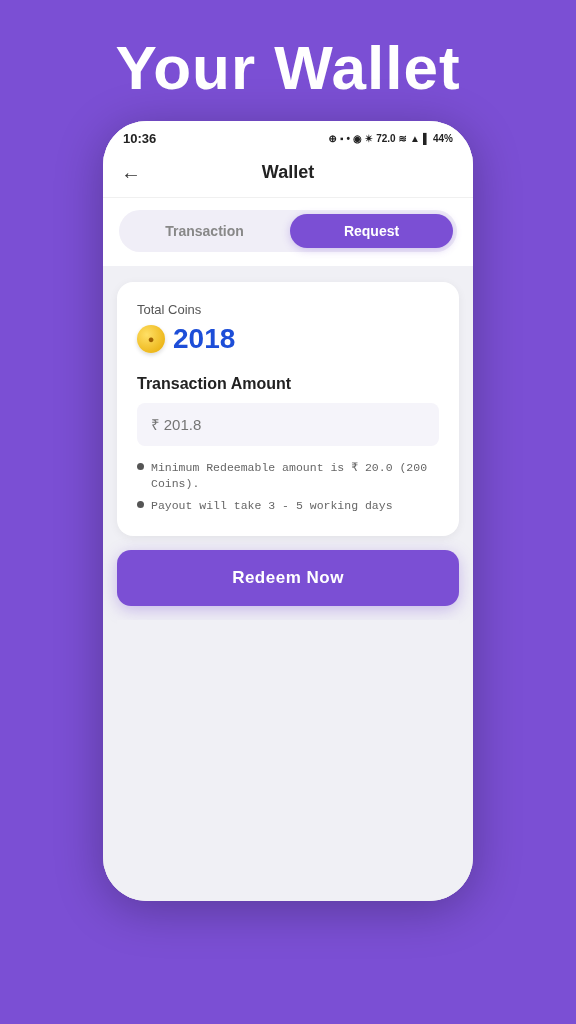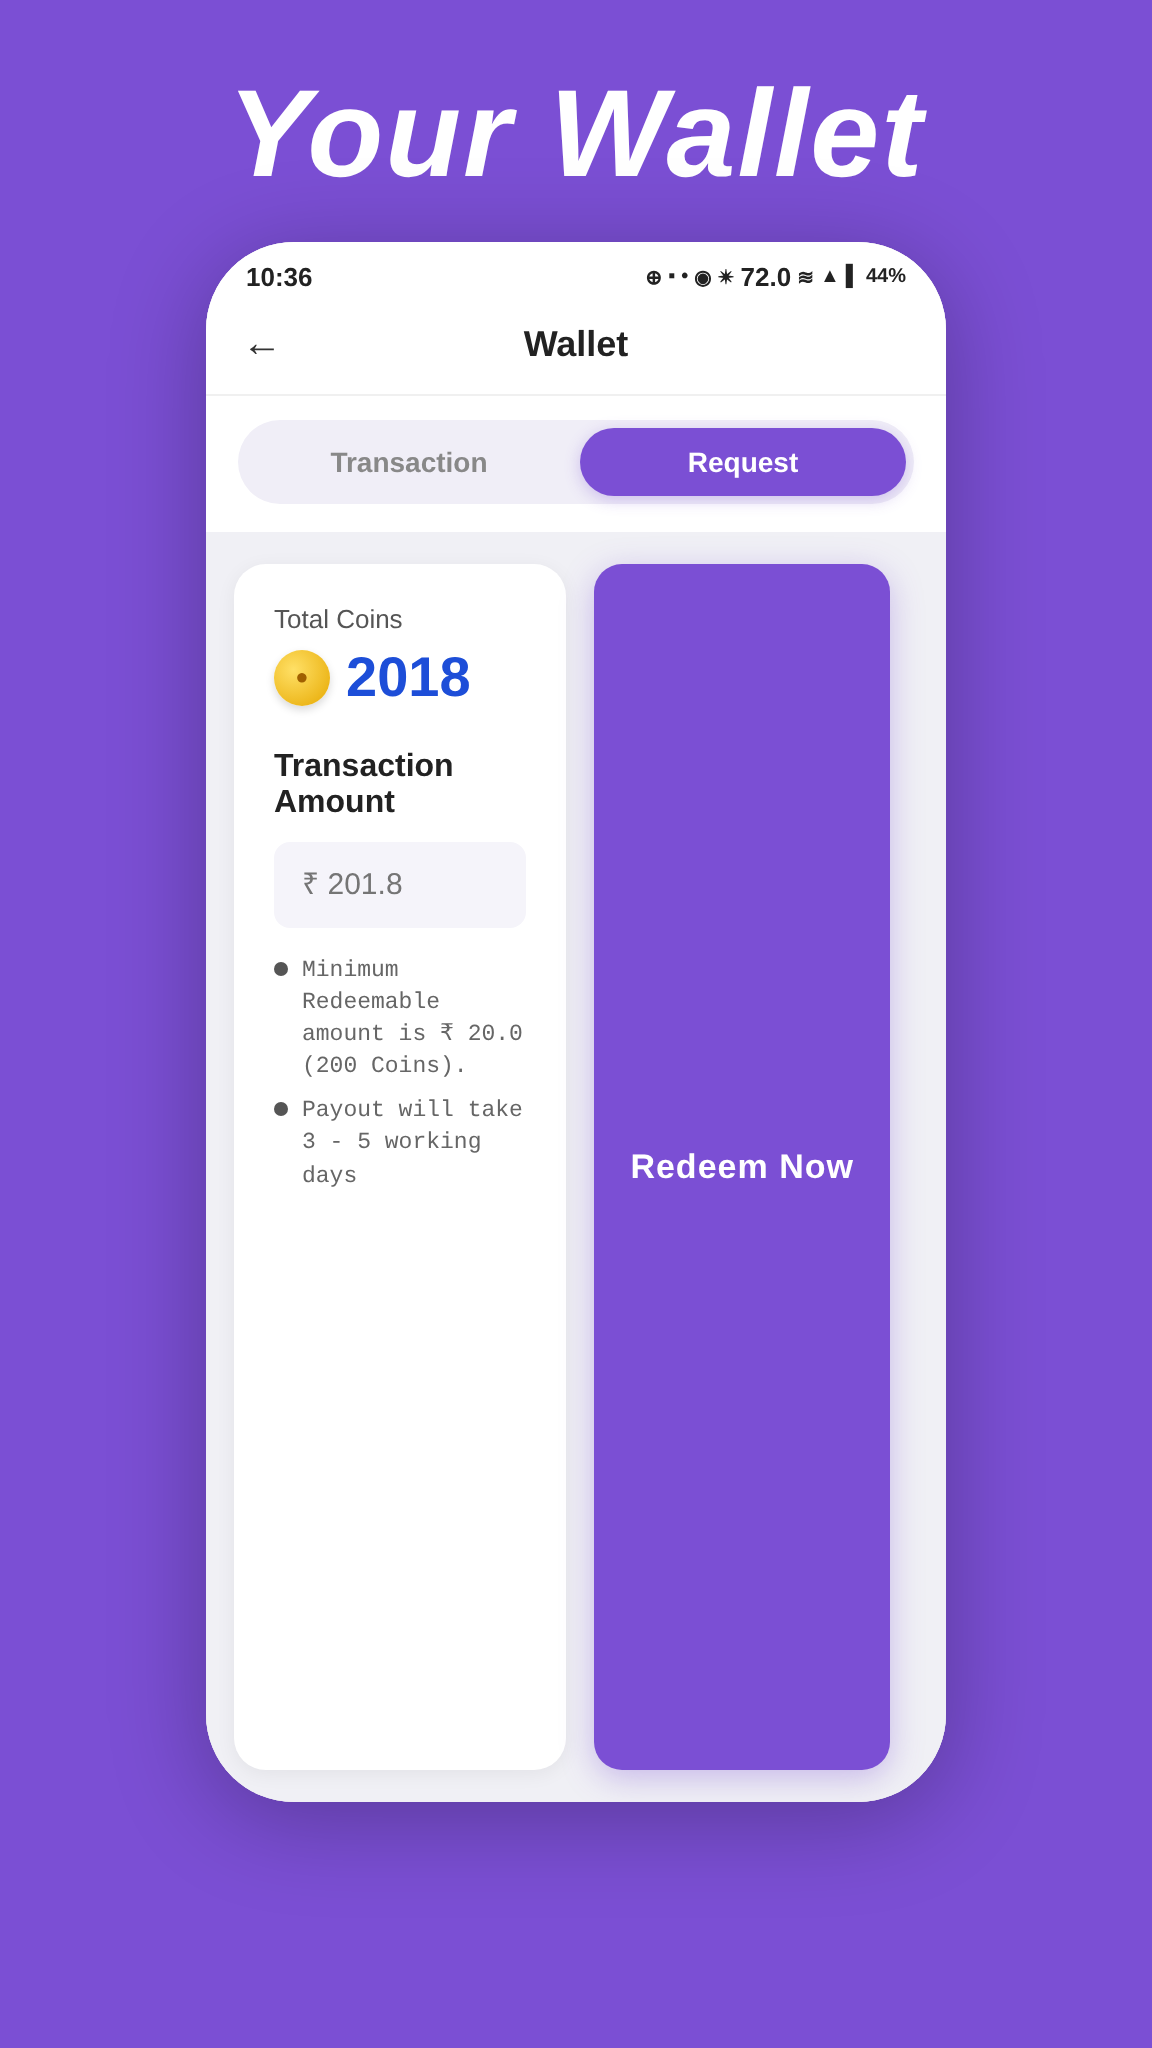--- a/index.html
+++ b/index.html
@@ -19,21 +19,20 @@
 
     .page-heading {
       color: #fff;
       font-size: 62px;
       font-weight: 900;
       margin-top: 32px;
       margin-bottom: 18px;
       letter-spacing: 1px;
       text-align: center;
       width: 100%;
-      font-style: italic;
     }
 
     .phone-shell {
       width: 370px;
       min-height: 780px;
       background: #f0f0f5;
       border-radius: 44px;
       box-shadow: 0 8px 48px rgba(0,0,0,0.28), inset 0 0 0 3px #e0dde8;
       display: flex;
       flex-direction: column;
@@ -129,20 +128,21 @@
       background: transparent;
       color: #888;
     }
 
     
     .content-area {
       flex: 1;
       background: #f0f0f5;
       padding: 16px 14px;
       display: flex;
+      flex-direction: column;
       gap: 14px;
     }
 
     .card {
       background: #fff;
       border-radius: 16px;
       padding: 20px 20px 22px 20px;
       box-shadow: 0 2px 10px rgba(0,0,0,0.06);
     }
 
@@ -249,21 +249,21 @@
 <div class="phone-shell">
 
   <div class="status-bar">
     <span class="time">10:36</span>
     <div class="status-icons">
       <span>⊕</span>
       <span>▪</span>
       <span>•</span>
       <span>◉</span>
       <span>✴</span>
-      <span style="font-size:13px">72.0</span>
+      <span style="font-size:10px">72.0</span>
       <span>≋</span>
       <span>▲</span>
       <span>▌</span>
       <span>44%</span>
     </div>
   </div>
 
   <div class="app-header">
     <span class="back-btn">←</span>
     <span class="header-title">Wallet</span>

